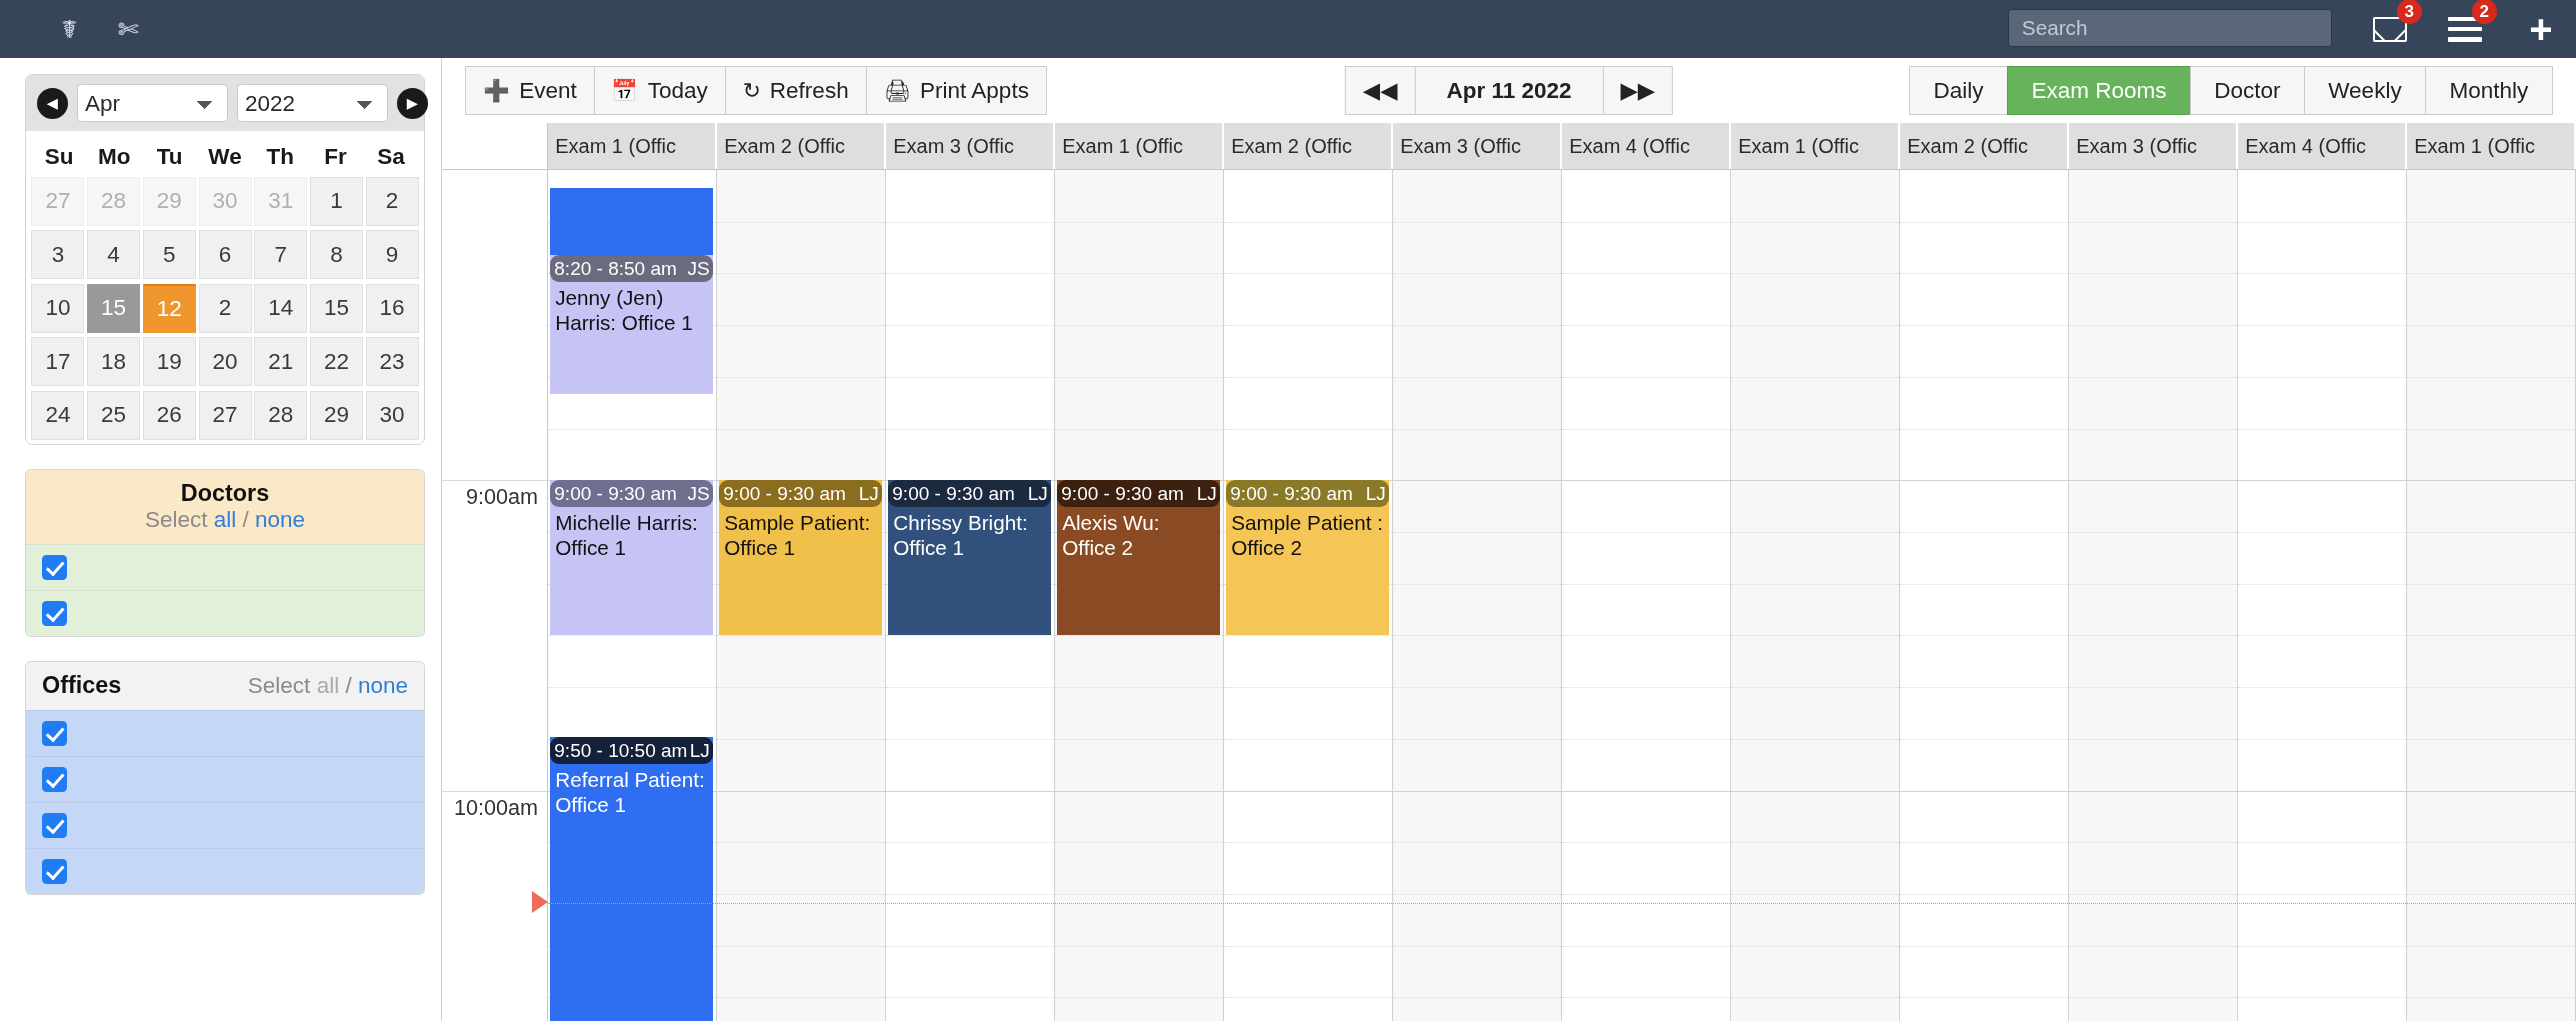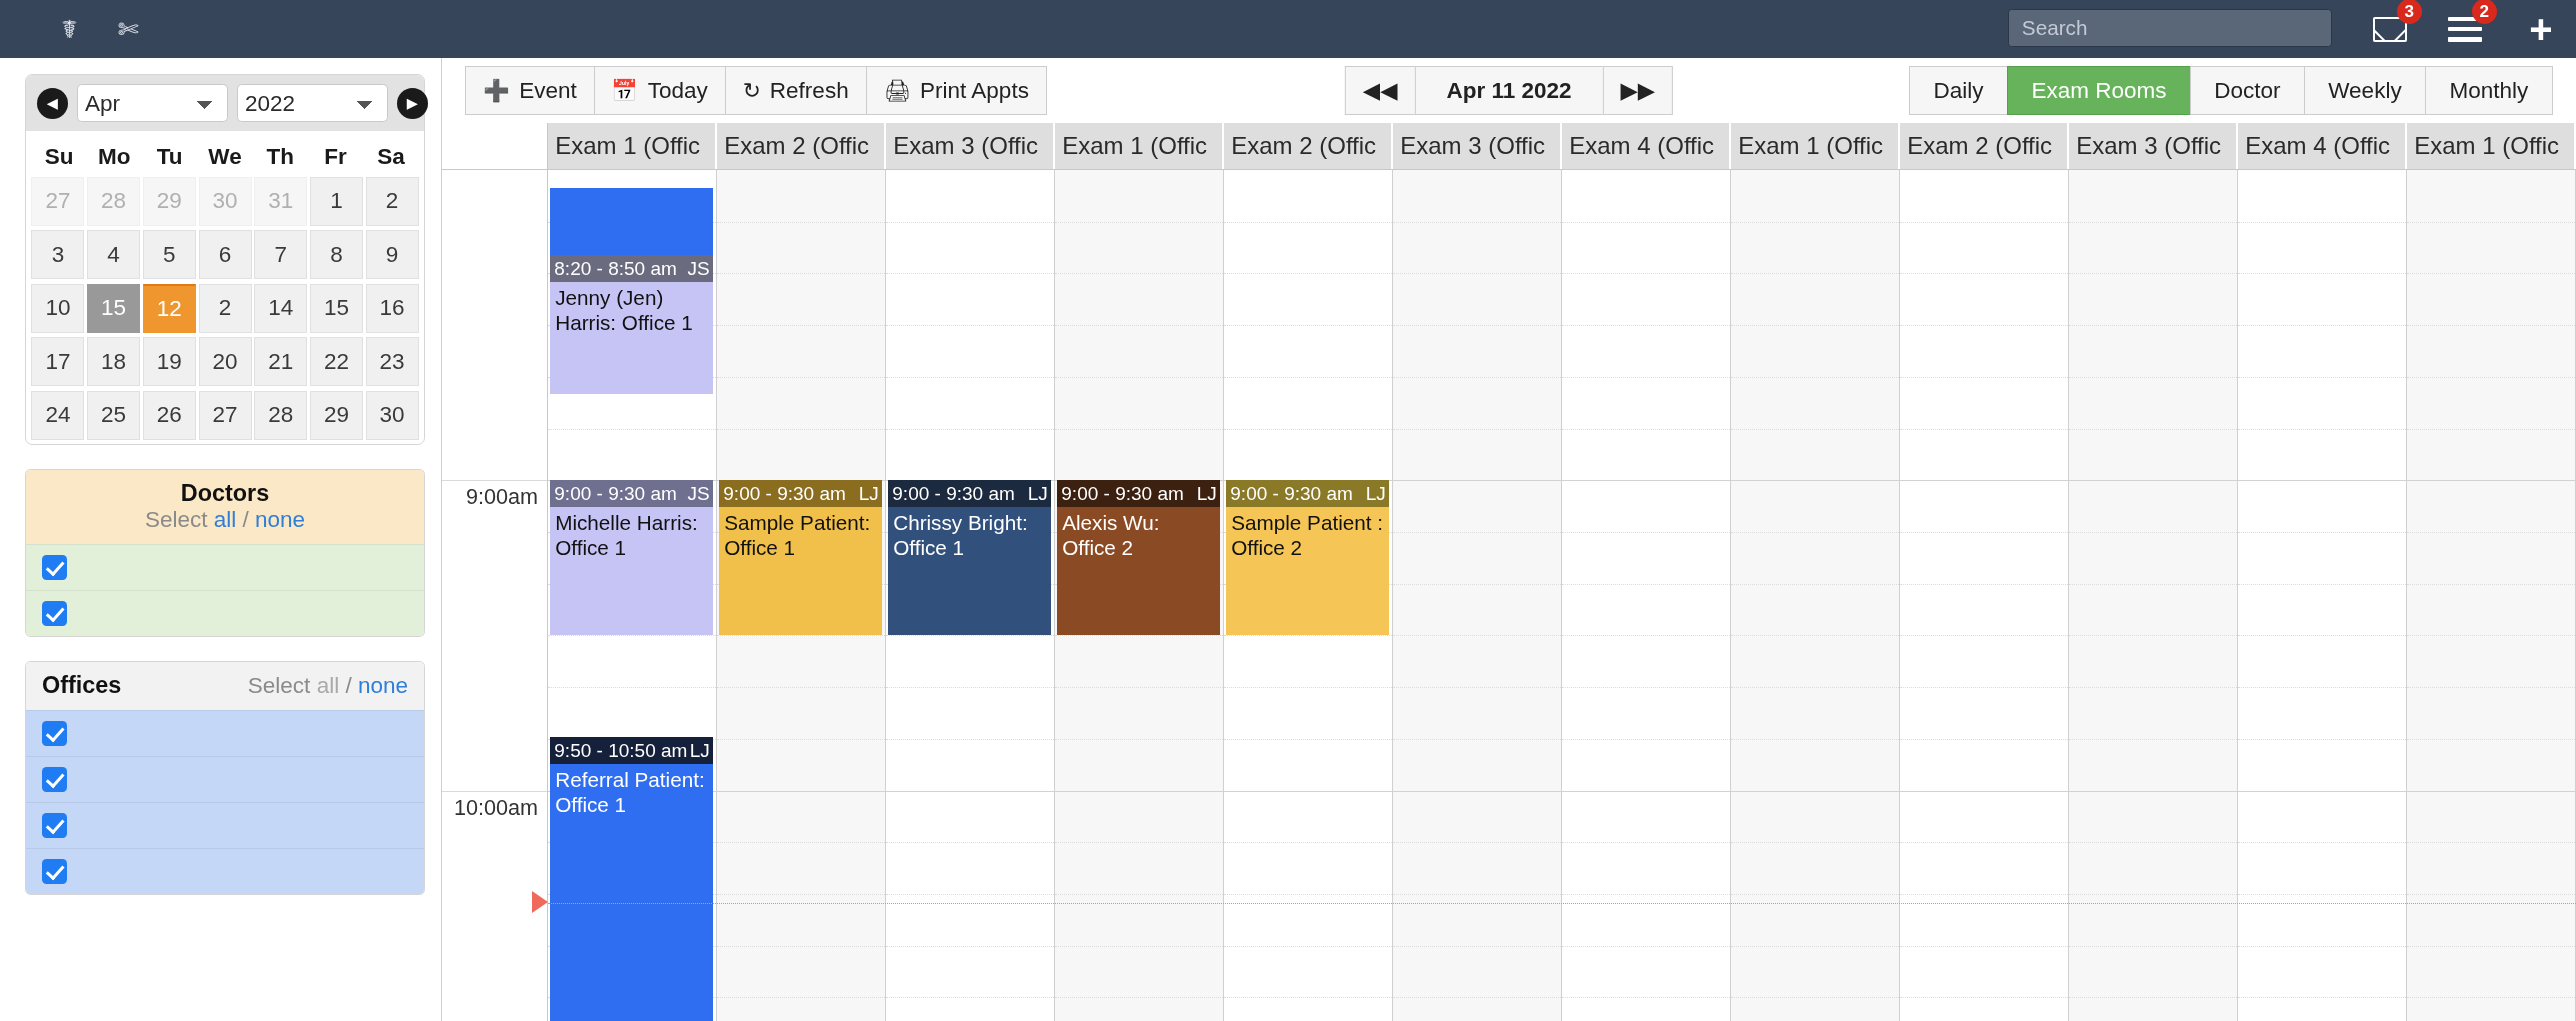--- a/index.html
+++ b/index.html
@@ -204,21 +204,21 @@
     border-bottom: 0.9px solid #c8c8c8;
     background: #fff;
   }
   .time-gutter-head { width: 106px; flex: 0 0 106px; border-right: 0.9px solid #c8c8c8; background: #fff; }
   .colhead {
     flex: 1 0 0; min-width: 0;
     background: #dedede;
     border-right: 2.7px solid #ffffff;
     display: flex; align-items: center;
     padding-left: 7.2px;
-    font-size: 24px; color: #2a2a2a;
+    font-size: 20px; color: #2a2a2a;
     white-space: nowrap; overflow: hidden;
     cursor: pointer;
   }
   .cal-body { display: flex; height: 853px; position: relative; }
   .time-gutter { width: 106px; flex: 0 0 106px; border-right: 0.9px solid #c8c8c8; position: relative; }
   .tlabel {
     position: absolute; right: 9px;
     font-size: 21.6px; color: #333; text-align: right;
     transform: translateY(-11.7px);
   }
@@ -237,20 +237,21 @@
     position: absolute; left: 1.8px; right: 2.7px;
     overflow: hidden;
     cursor: pointer;
   }
   .appt-head {
     font-size: 19px; color: #fff;
     padding: 1.8px 3.6px 1.8px 4.5px;
     display: flex; justify-content: space-between;
     white-space: nowrap; overflow: hidden;
     line-height: 1.25;
+    border-radius: 9px;
   }
   .appt-body {
     font-size: 20.7px;
     padding: 2.7px 5.4px;
     line-height: 1.22;
   }
   .nowline {
     position: absolute; left: 106px; right: 0;
     border-top: 1.8px dotted #e88a7d;
     z-index: 40;

